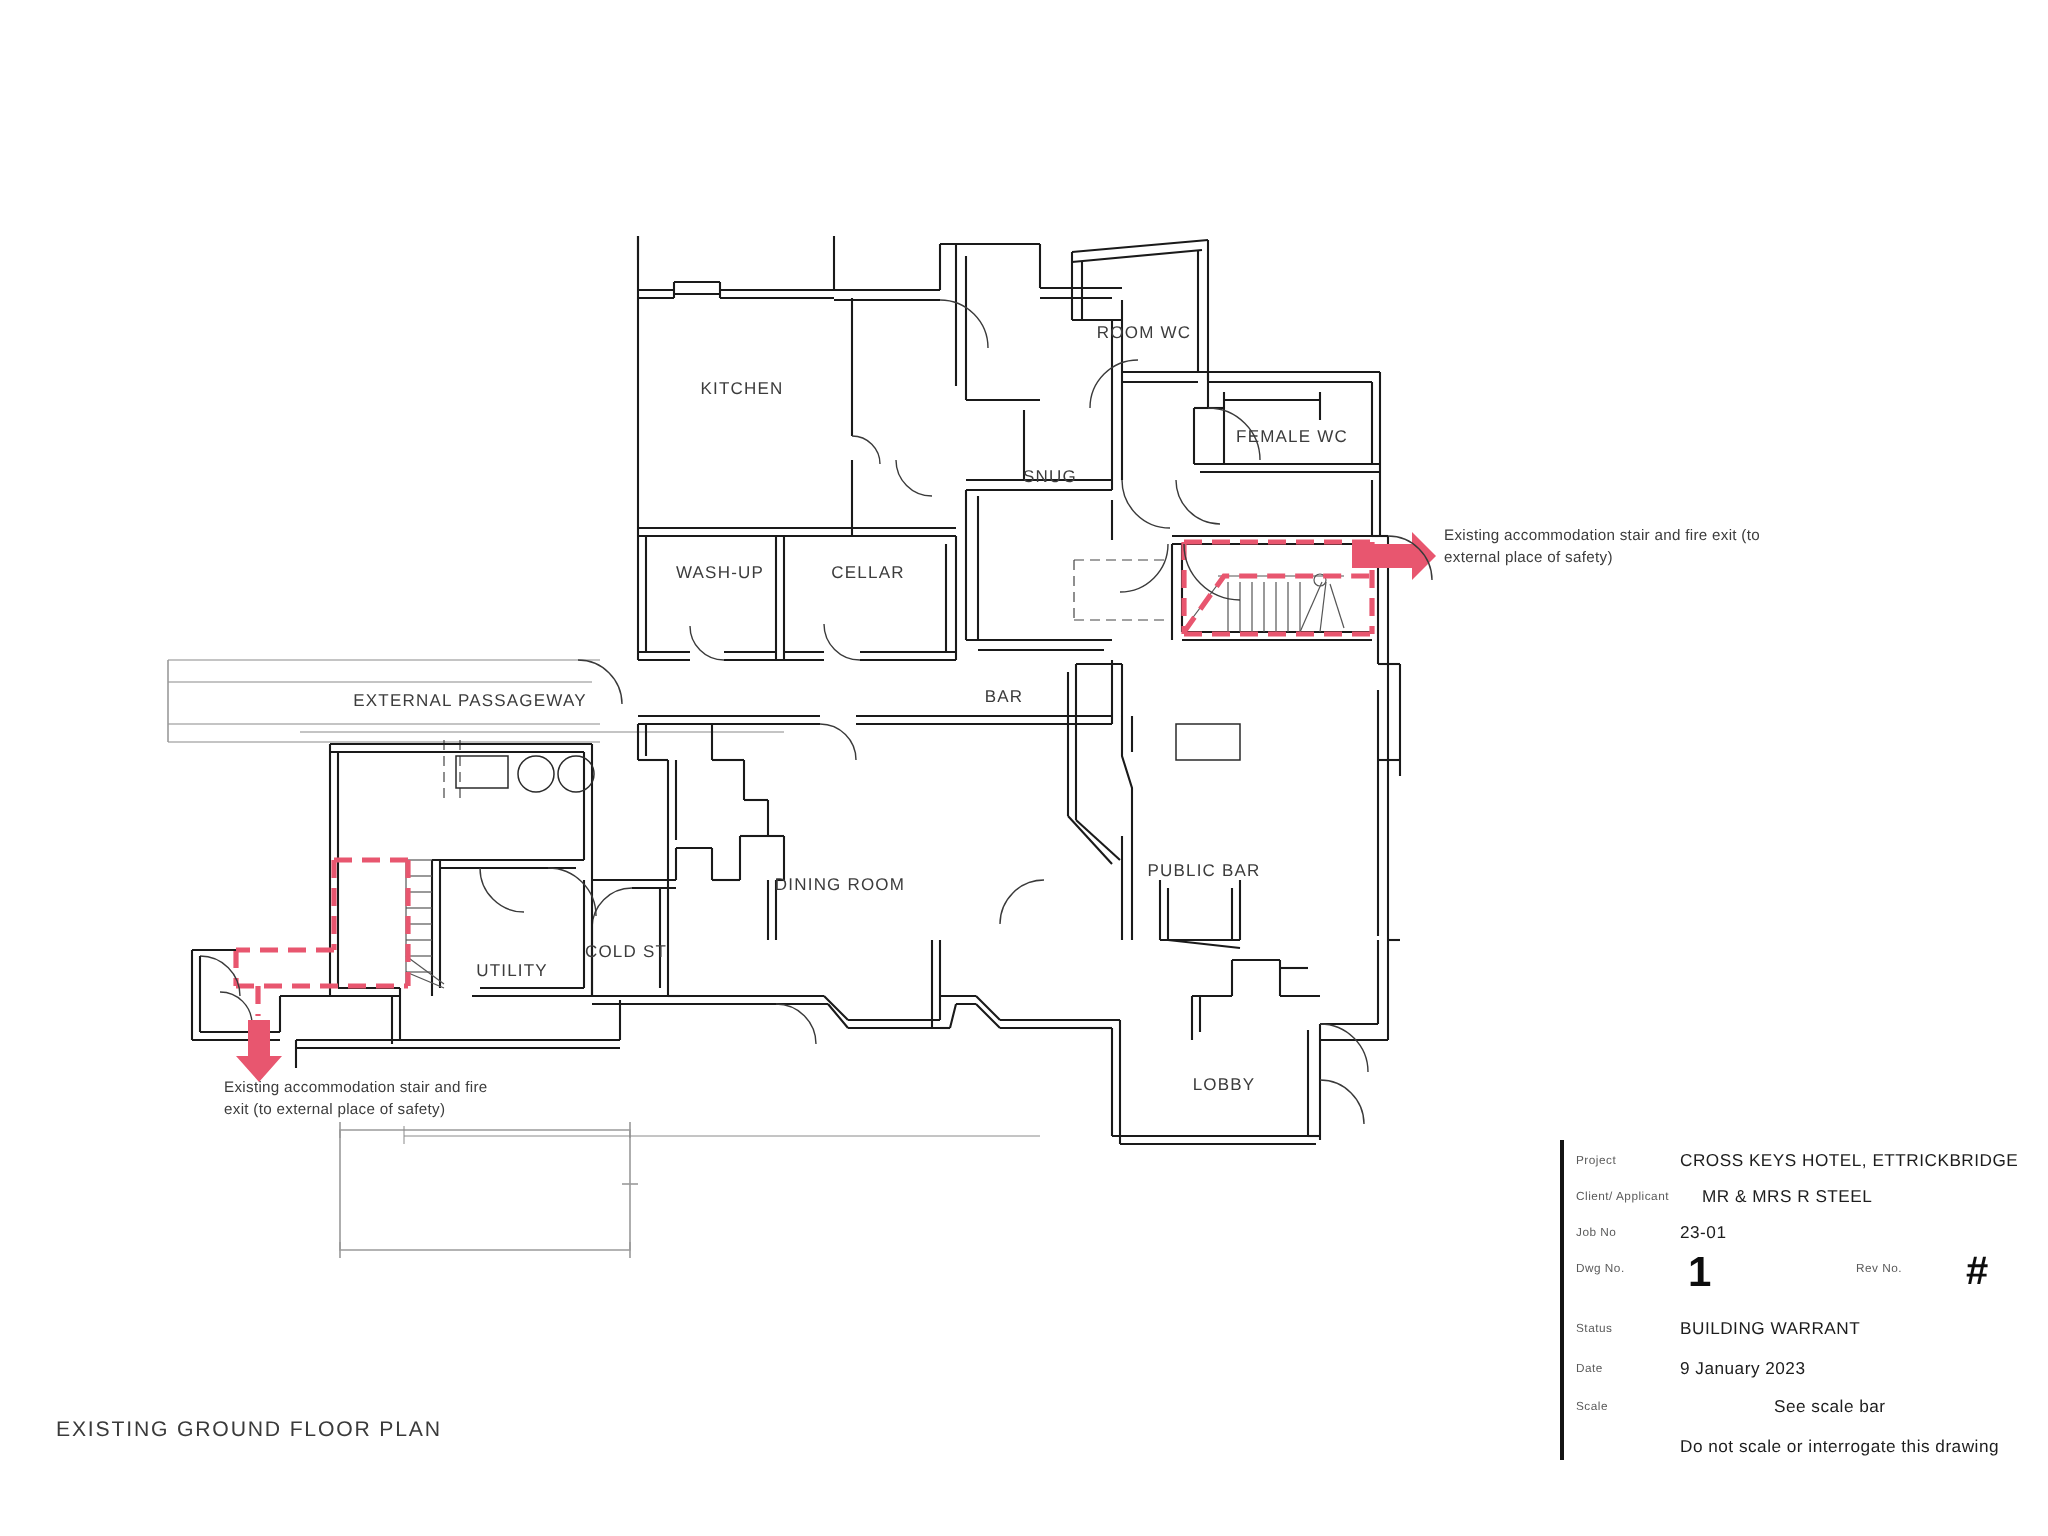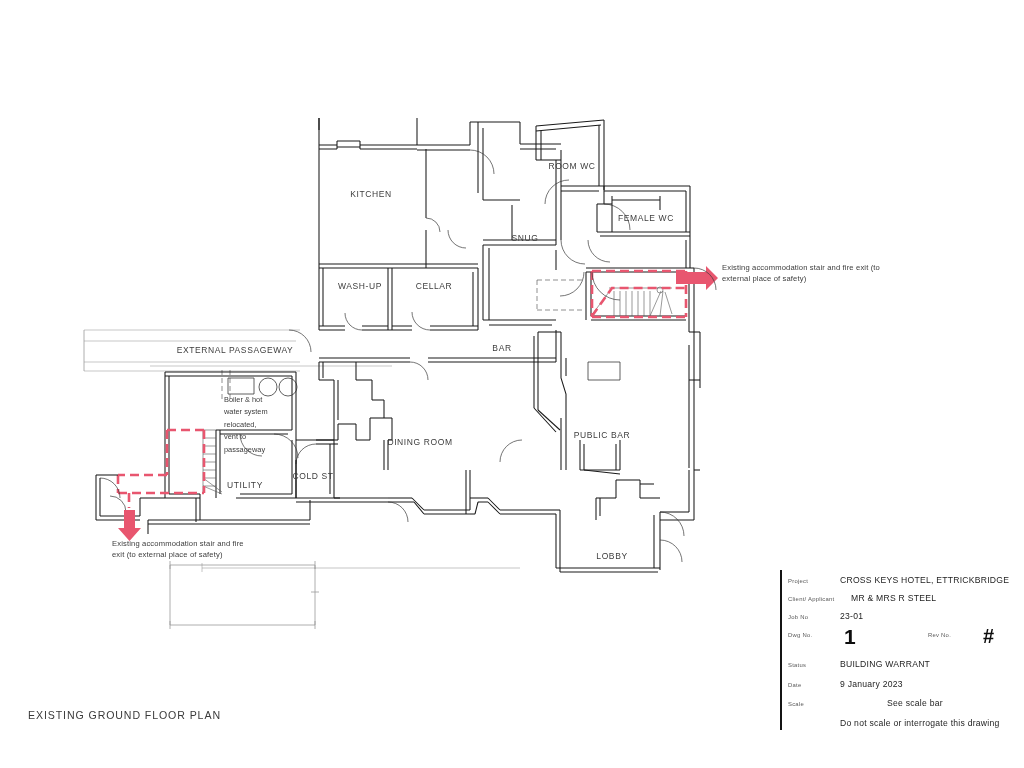--- a/index.html
+++ b/index.html
@@ -406,35 +406,30 @@
   <div class="room-label" style="left:371px;top:194px;">KITCHEN</div>
   <div class="room-label" style="left:572px;top:166px;">ROOM WC</div>
   <div class="room-label" style="left:646px;top:218px;">FEMALE WC</div>
   <div class="room-label" style="left:525px;top:238px;">SNUG</div>
   <div class="room-label" style="left:360px;top:286px;">WASH-UP</div>
   <div class="room-label" style="left:434px;top:286px;">CELLAR</div>
   <div class="room-label" style="left:235px;top:350px;">EXTERNAL PASSAGEWAY</div>
   <div class="room-label" style="left:502px;top:348px;">BAR</div>
   <div class="room-label" style="left:602px;top:398px;margin-top:37px;">PUBLIC BAR</div>
   <div class="room-label" style="left:420px;top:442px;">DINING ROOM</div>
-  <div class="room-label" style="left:245px;top:485px;">UTILITY</div>
+  <div class="room-label" style="left:245px;top:485px;padding-left:22px;">UTILITY</div>
   <div class="room-label" style="left:313px;top:476px;width:52px;text-align:center;white-space:normal;line-height:13px;">COLD ST</div>
-  <div class="room-label" style="left:612px;top:542px;margin-top:14px;">LOBBY</div>
+  <div class="room-label" style="left:612px;top:542px;">LOBBY</div>
 
   <div class="note" style="left:112px;top:539px;width:200px;">Existing accommodation stair and fire
 exit (to external place of safety)</div>
 
   <div class="note" style="left:722px;top:263px;width:200px;">Existing accommodation stair and fire exit (to
 external place of safety)</div>
 
-  <div class="note-boiler" style="left:224px;top:394px;width:60px;">Boiler &amp; hot
-water system
-relocated,
-vent to
-passageway</div>
 
   <div id="sheet-title">EXISTING GROUND FLOOR PLAN</div>
 
   <div id="titleblock">
     <div id="tb-rule"></div>
 
     <div class="tb-key" style="left:8px;top:8px;">Project</div>
     <div class="tb-val" style="left:60px;top:5px;">CROSS KEYS HOTEL, ETTRICKBRIDGE</div>
 
     <div class="tb-key" style="left:8px;top:26px;">Client/ Applicant</div>

